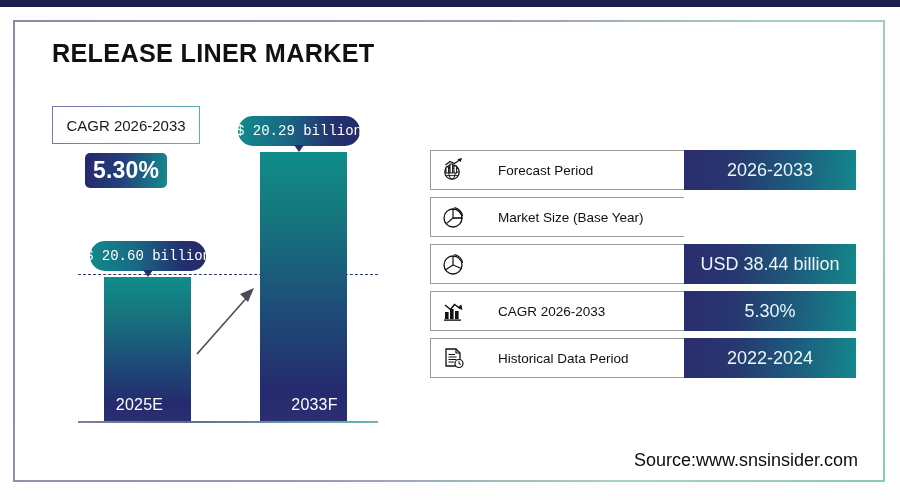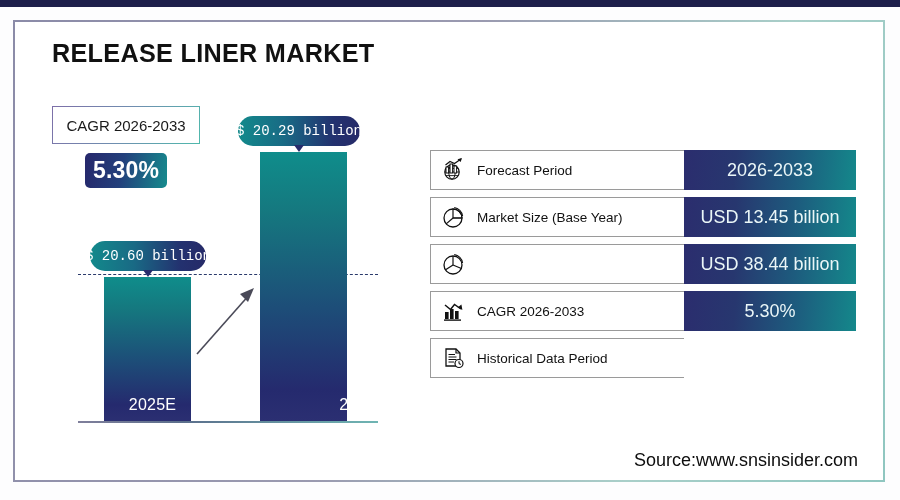--- a/index.html
+++ b/index.html
@@ -102,22 +102,22 @@
   }
   .bar-label {
     position: absolute;
     color: #ffffff;
     font-size: 16px;
     text-align: center;
     letter-spacing: 0.2px;
   }
   #bar-2025 { left: 104px; top: 277px; width: 87px; height: 145px; }
   #bar-2033 { left: 260px; top: 152px; width: 87px; height: 270px; }
-  #bar-label-2025 { left: 109px; top: 396px; width: 87px; }
-  #bar-label-2033 { left: 260px; top: 396px; width: 109px; padding-left: 48px; }
+  #bar-label-2025 { left: 96px; top: 396px; width: 87px; }
+  #bar-label-2033 { left: 260px; top: 396px; width: 109px; }
 
   #axis-line {
     position: absolute;
     left: 78px;
     top: 421px;
     width: 300px;
     height: 2px;
     background: linear-gradient(90deg, #7f7f9b 0%, #5b6f8c 35%, #6fb5b3 100%);
   }
   #dashed-line {
@@ -199,20 +199,21 @@
     display: flex;
     align-items: center;
     justify-content: center;
     margin-right: 8px;
   }
   .row-icon svg { display: block; }
   .row-label-text {
     font-size: 13.5px;
     color: #111111;
     white-space: nowrap;
+    margin-left: 21px;
   }
   .row-value {
     flex: 1 1 auto;
     background: linear-gradient(96deg, #2b2d6e 0%, #27376f 30%, #1d5c7e 65%, #14888b 100%);
     display: flex;
     align-items: center;
     justify-content: center;
     color: #eaf6f7;
     font-size: 18px;
     white-space: nowrap;
@@ -295,21 +296,20 @@
           <svg width="26" height="26" viewBox="0 0 26 26">
             <circle cx="12" cy="14" r="9" fill="none" stroke="#111" stroke-width="1.3"></circle>
             <path d="M12 14 L12 5 A9 9 0 0 1 21 14 Z" fill="none" stroke="#111" stroke-width="1.2"></path>
             <line x1="12" y1="14" x2="21" y2="14" stroke="#111" stroke-width="1.2"></line>
             <line x1="12" y1="14" x2="5.2" y2="19.9" stroke="#111" stroke-width="1.2"></line>
             <path d="M13.2 3.6 A9.6 9.6 0 0 1 21.6 12" fill="none" stroke="#111" stroke-width="1.1"></path>
           </svg>
         </span>
         <span class="row-label-text">Market Size (Base Year)</span>
       </div>
-      <div class="row-value">USD 13.45 billion</div>
     </div>
 
     <div class="row">
       <div class="row-label">
         <span class="row-icon">
           <svg width="26" height="26" viewBox="0 0 26 26">
             <circle cx="12" cy="14" r="9" fill="none" stroke="#111" stroke-width="1.3"></circle>
             <line x1="12" y1="14" x2="12" y2="5" stroke="#111" stroke-width="1.2"></line>
             <line x1="12" y1="14" x2="20.4" y2="17.5" stroke="#111" stroke-width="1.2"></line>
             <line x1="12" y1="14" x2="4.6" y2="18.8" stroke="#111" stroke-width="1.2"></line>
@@ -347,19 +347,20 @@
             <line x1="7.5" y1="12" x2="15.5" y2="12" stroke="#111" stroke-width="1"></line>
             <line x1="7.5" y1="14.5" x2="15.5" y2="14.5" stroke="#111" stroke-width="1"></line>
             <line x1="7.5" y1="17" x2="13" y2="17" stroke="#111" stroke-width="1"></line>
             <circle cx="18" cy="18.5" r="4" fill="#fff" stroke="#111" stroke-width="1.2"></circle>
             <line x1="18" y1="18.5" x2="18" y2="16.3" stroke="#111" stroke-width="1.1"></line>
             <line x1="18" y1="18.5" x2="19.8" y2="19.4" stroke="#111" stroke-width="1.1"></line>
           </svg>
         </span>
         <span class="row-label-text">Historical Data Period</span>
       </div>
+      <div class="row-value">2022-2024</div>
     </div>
 
   </div>
 
   <div id="source">Source:www.snsinsider.com</div>
 
 </div>
 
 </body></html>

